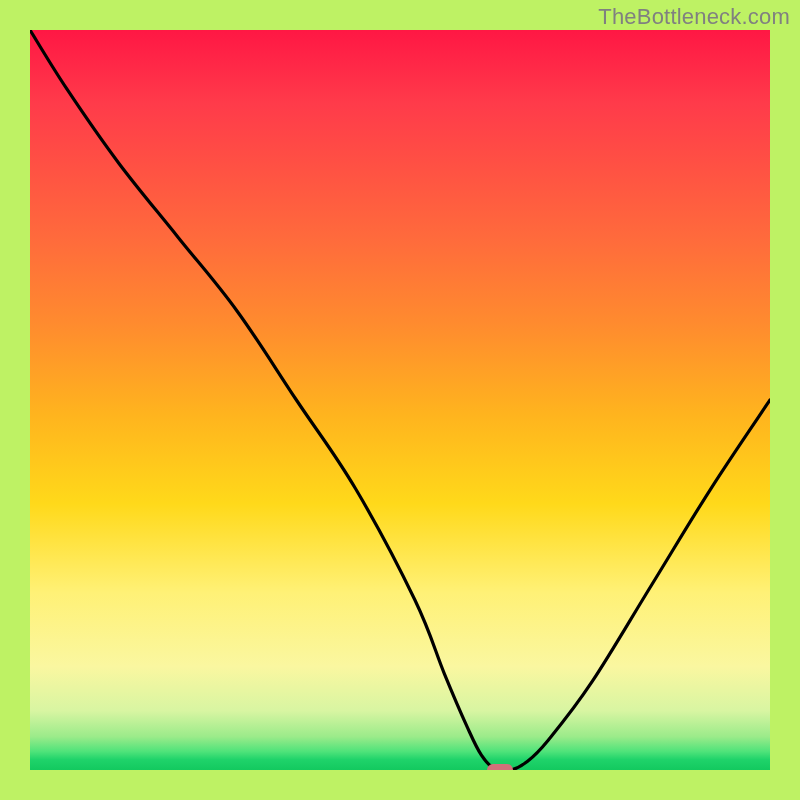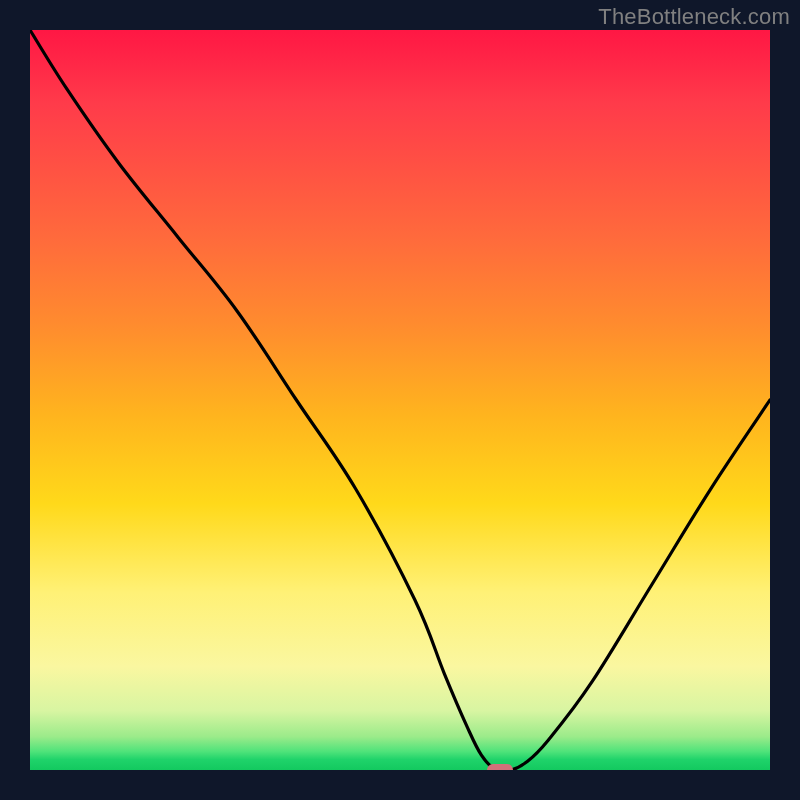--- a/index.html
+++ b/index.html
@@ -8,21 +8,21 @@
     width: 800px;
     height: 800px;
     background: #000;
     overflow: hidden;
     font-family: Arial, Helvetica, sans-serif;
   }
   .frame {
     position: relative;
     width: 800px;
     height: 800px;
-    background: #0f172a;
+    background: #bef264;
   }
   .watermark {
     position: absolute;
     top: 4px;
     right: 10px;
     color: #808080;
     font-size: 22px;
     font-weight: 500;
     letter-spacing: 0.2px;
     z-index: 10;

